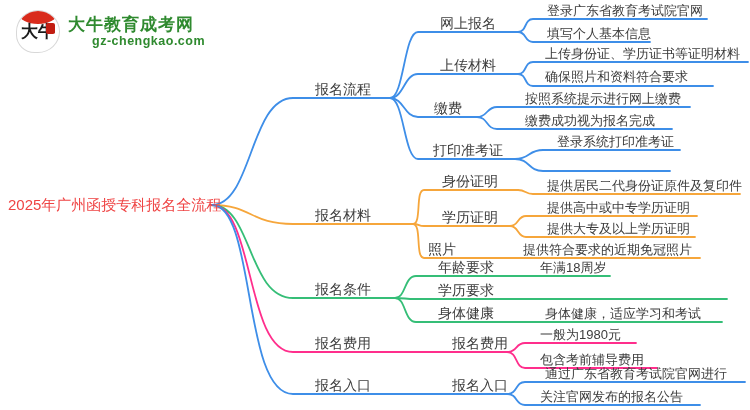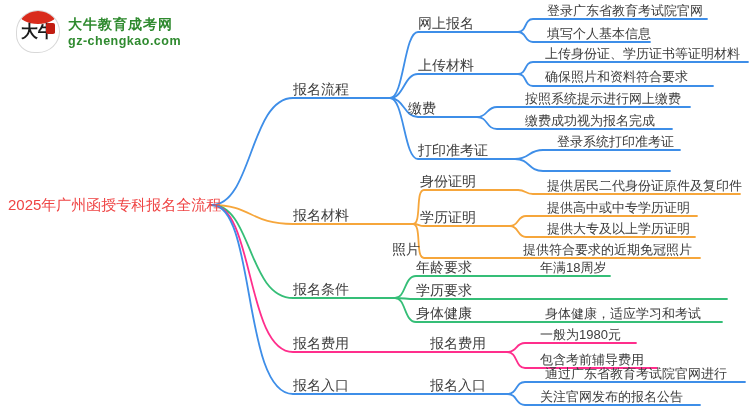--- a/index.html
+++ b/index.html
@@ -1,41 +1,41 @@
 <!DOCTYPE html>
 <html><head>
 <meta charset="utf-8">
 <style>
   html,body{margin:0;padding:0;}
   body{width:750px;height:410px;background:#ffffff;overflow:hidden;
        font-family:"Liberation Sans","DejaVu Sans",sans-serif;}
   .stage{position:relative;width:750px;height:410px;background:#fff;}
   svg.links{position:absolute;left:0;top:0;}
   .lbl{position:absolute;font-size:14px;color:#3c3c3c;line-height:18px;
-       text-align:left;white-space:nowrap;}
+       text-align:center;white-space:nowrap;}
   .leaf{position:absolute;font-size:13px;color:#3c3c3c;line-height:16px;
         white-space:nowrap;}
   .root-label{position:absolute;left:8px;top:196px;width:202px;
        text-align:right;font-size:15px;color:#ef4444;line-height:18px;
        white-space:nowrap;}
   
   .logo{position:absolute;left:16px;top:10px;display:flex;align-items:center;gap:8px;}
   .logo-badge{position:relative;width:42px;height:41px;border:1px solid #d8d8d8;
        border-radius:50% 50% 50% 42%;background:#fff;overflow:hidden;flex:0 0 auto;}
   .logo-arc{position:absolute;left:2px;top:-7px;width:38px;height:20px;
        background:#d92b1c;border-radius:50%;}
   .logo-chars{position:absolute;left:0;top:9px;width:100%;text-align:center;
        font-size:17px;font-weight:bold;color:#1a1a1a;
        font-family:"Liberation Serif","DejaVu Serif",serif;}
   .logo-seal{position:absolute;right:4px;top:12px;width:9px;height:11px;
        background:#c21d12;border-radius:2px;}
-  .logo-name{font-size:14px;font-weight:bold;color:#2f8a2f;line-height:19px;
+  .logo-name{font-size:17px;font-weight:bold;color:#2f8a2f;line-height:19px;
        letter-spacing:1px;}
   .logo-domain{font-size:12.5px;font-weight:bold;color:#2f8a2f;line-height:15px;
-       letter-spacing:0.5px;}
+       letter-spacing:0.5px;margin-left:24px;}
 </style>
 </head>
 <body>
 
 <div class="stage">
 
   <svg class="links" width="750" height="410" viewBox="0 0 750 410" fill="none" stroke-width="1.8" stroke-linecap="round">
 
     <g stroke="#3E8EE8">
       <path d="M212,205 C252,205 250,98 293,98 H390"></path>

